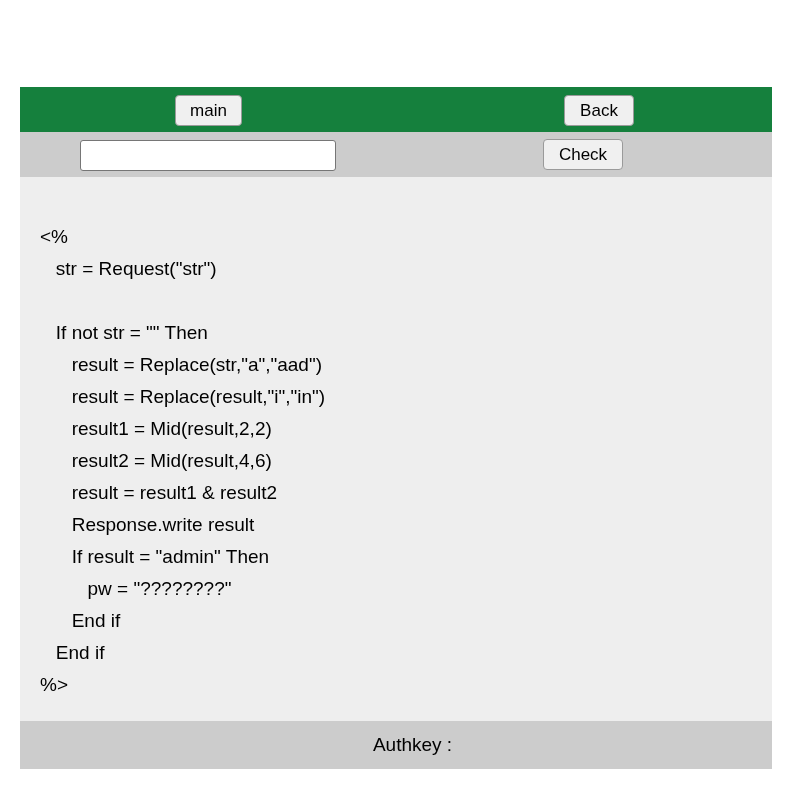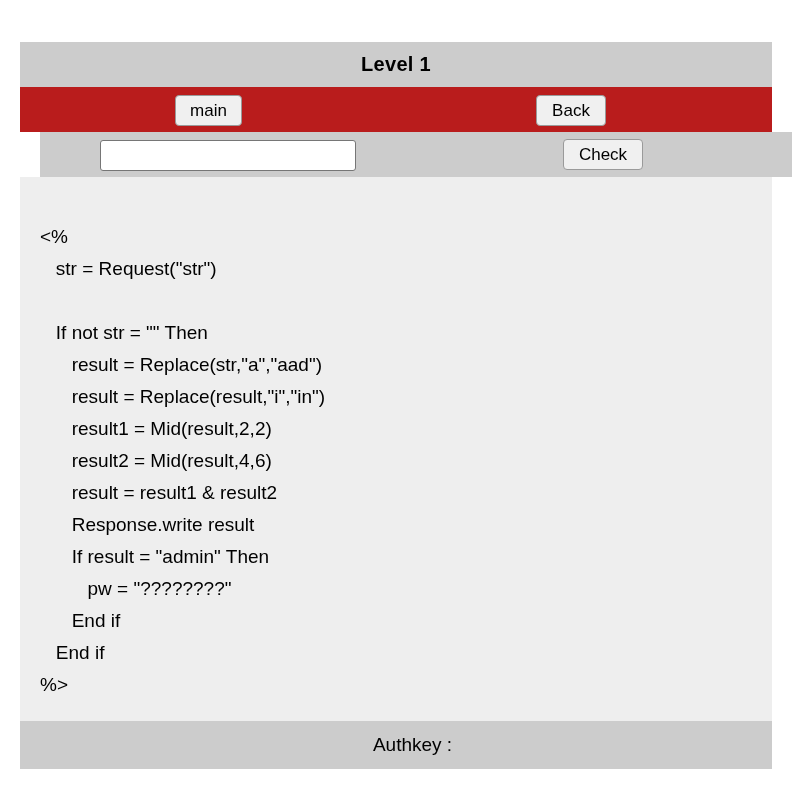--- a/index.html
+++ b/index.html
@@ -40,50 +40,49 @@
     font-size: 20px;
     font-weight: bold;
     color: #000000;
     letter-spacing: 0.3px;
   }
 
   
   .nav-bar {
     top: 87px;
     height: 45px;
-    background: #b91c1c;
+    background: #15803d;
   }
 
   
   .check-bar {
     top: 132px;
     height: 45px;
     background: #cccccc;
-    margin-left: 20px;
   }
 
   
   .btn {
     position: absolute;
     background: #f0f0f0;
     border: 1px solid #9a9a9a;
     border-radius: 4px;
     font-family: "Liberation Sans", sans-serif;
     font-size: 17px;
     color: #000000;
     line-height: 1;
     padding: 0;
     cursor: pointer;
     display: flex;
     align-items: center;
     justify-content: center;
     box-sizing: border-box;
   }
   .btn-main  { left: 155px; top: 8px;  width: 67px; height: 31px; }
-  .btn-back  { left: 516px; top: 8px;  width: 70px; height: 31px; }
+  .btn-back  { left: 544px; top: 8px;  width: 70px; height: 31px; }
   .btn-check { left: 523px; top: 7px;  width: 80px; height: 31px; }
 
   
   .auth-input {
     position: absolute;
     left: 60px;
     top: 8px;
     width: 256px;
     height: 31px;
     background: #ffffff;
@@ -132,23 +131,20 @@
     padding-left: 33px;
     font-size: 19px;
     color: #000000;
   }
 </style>
 </head>
 <body>
 
 <div id="page">
 
-  <div class="panel title-bar">
-    <span class="title-text">Level 1</span>
-  </div>
 
   <div class="panel nav-bar">
     <button class="btn btn-main">main</button>
     <button class="btn btn-back">Back</button>
   </div>
 
   <div class="panel check-bar">
     <input class="auth-input" type="text" placeholder="" style="">
     <button class="btn btn-check">Check</button>
   </div>

